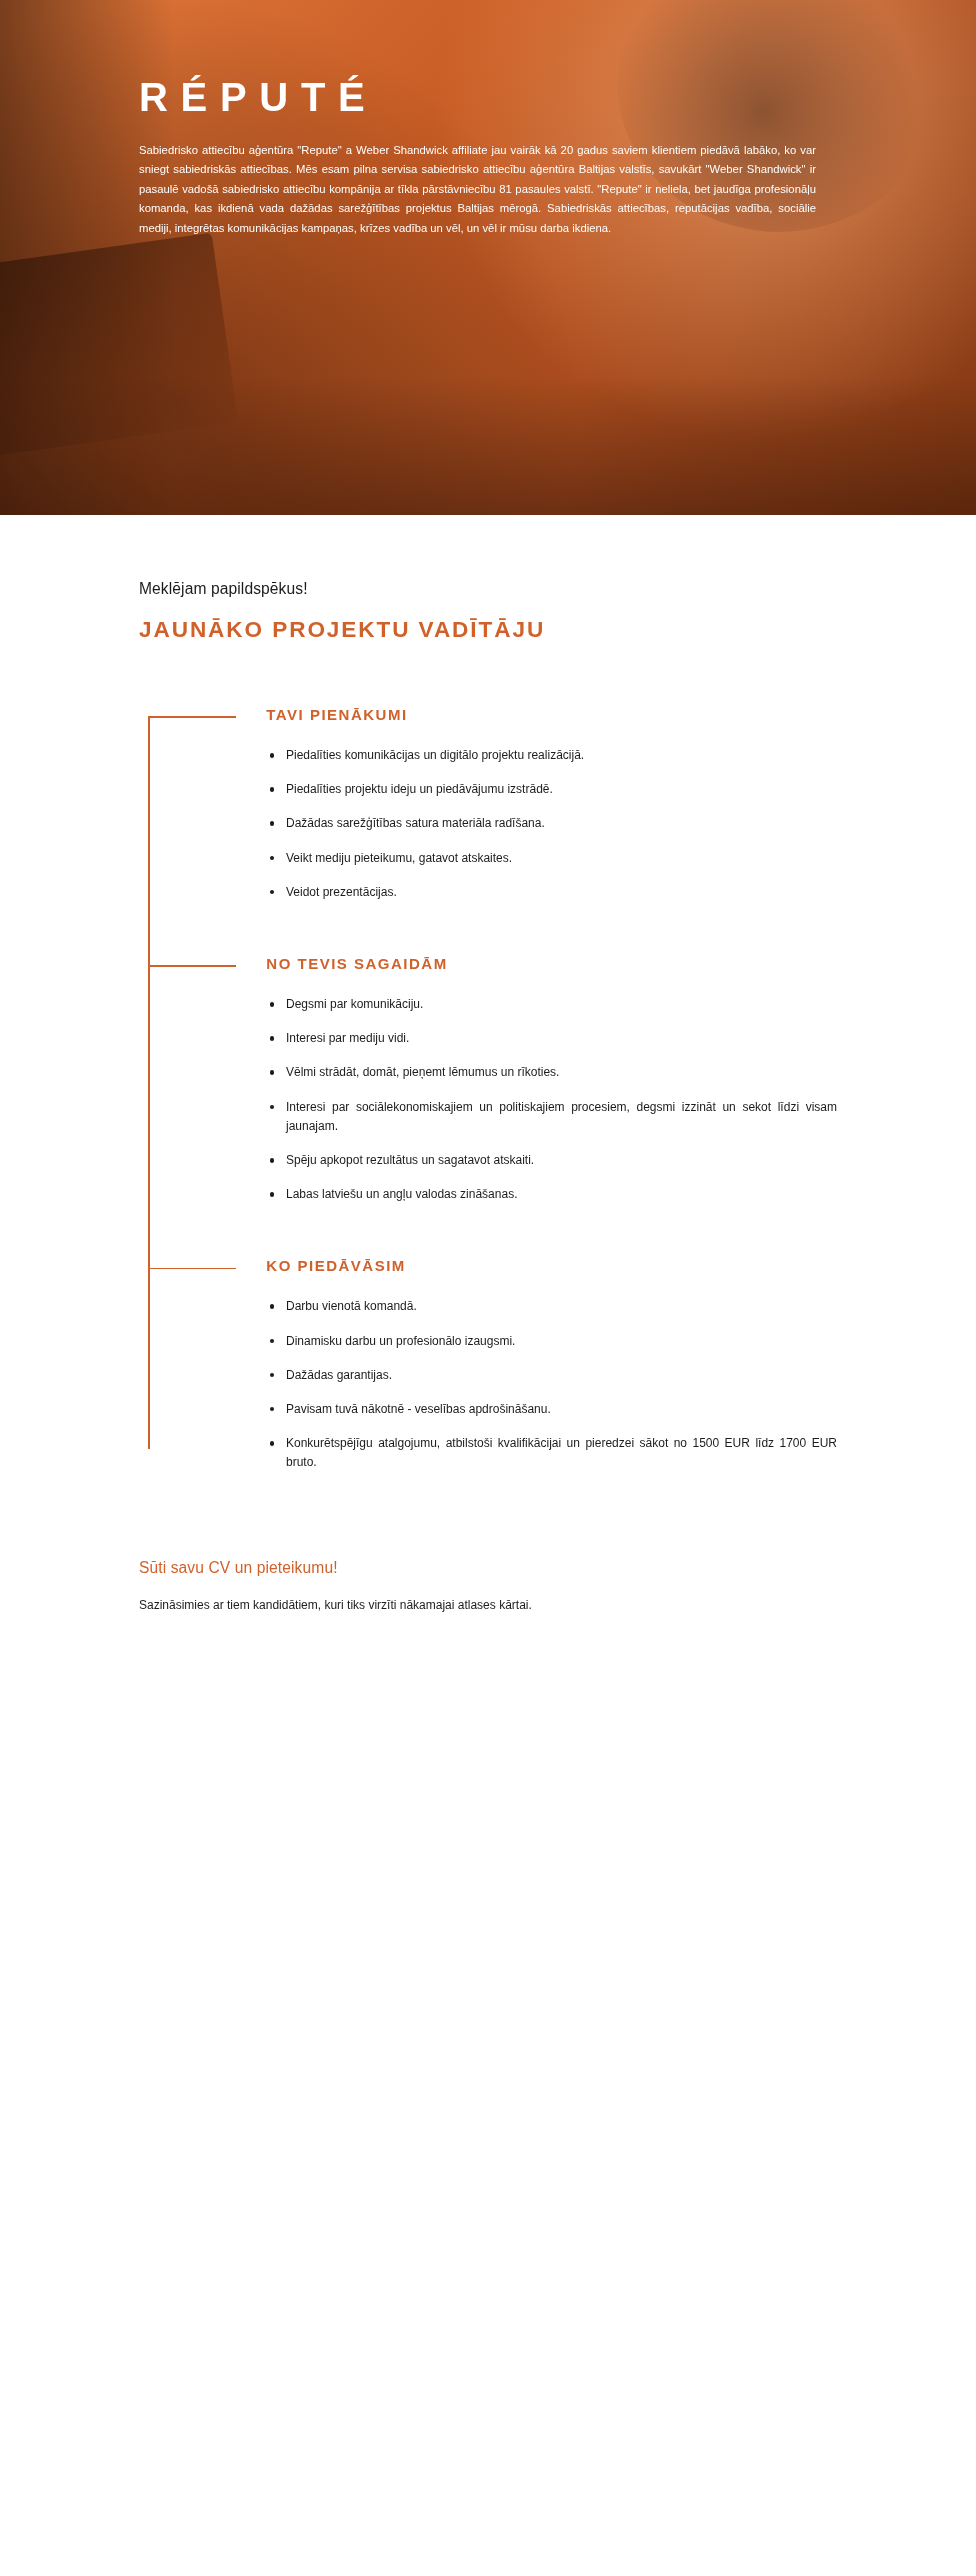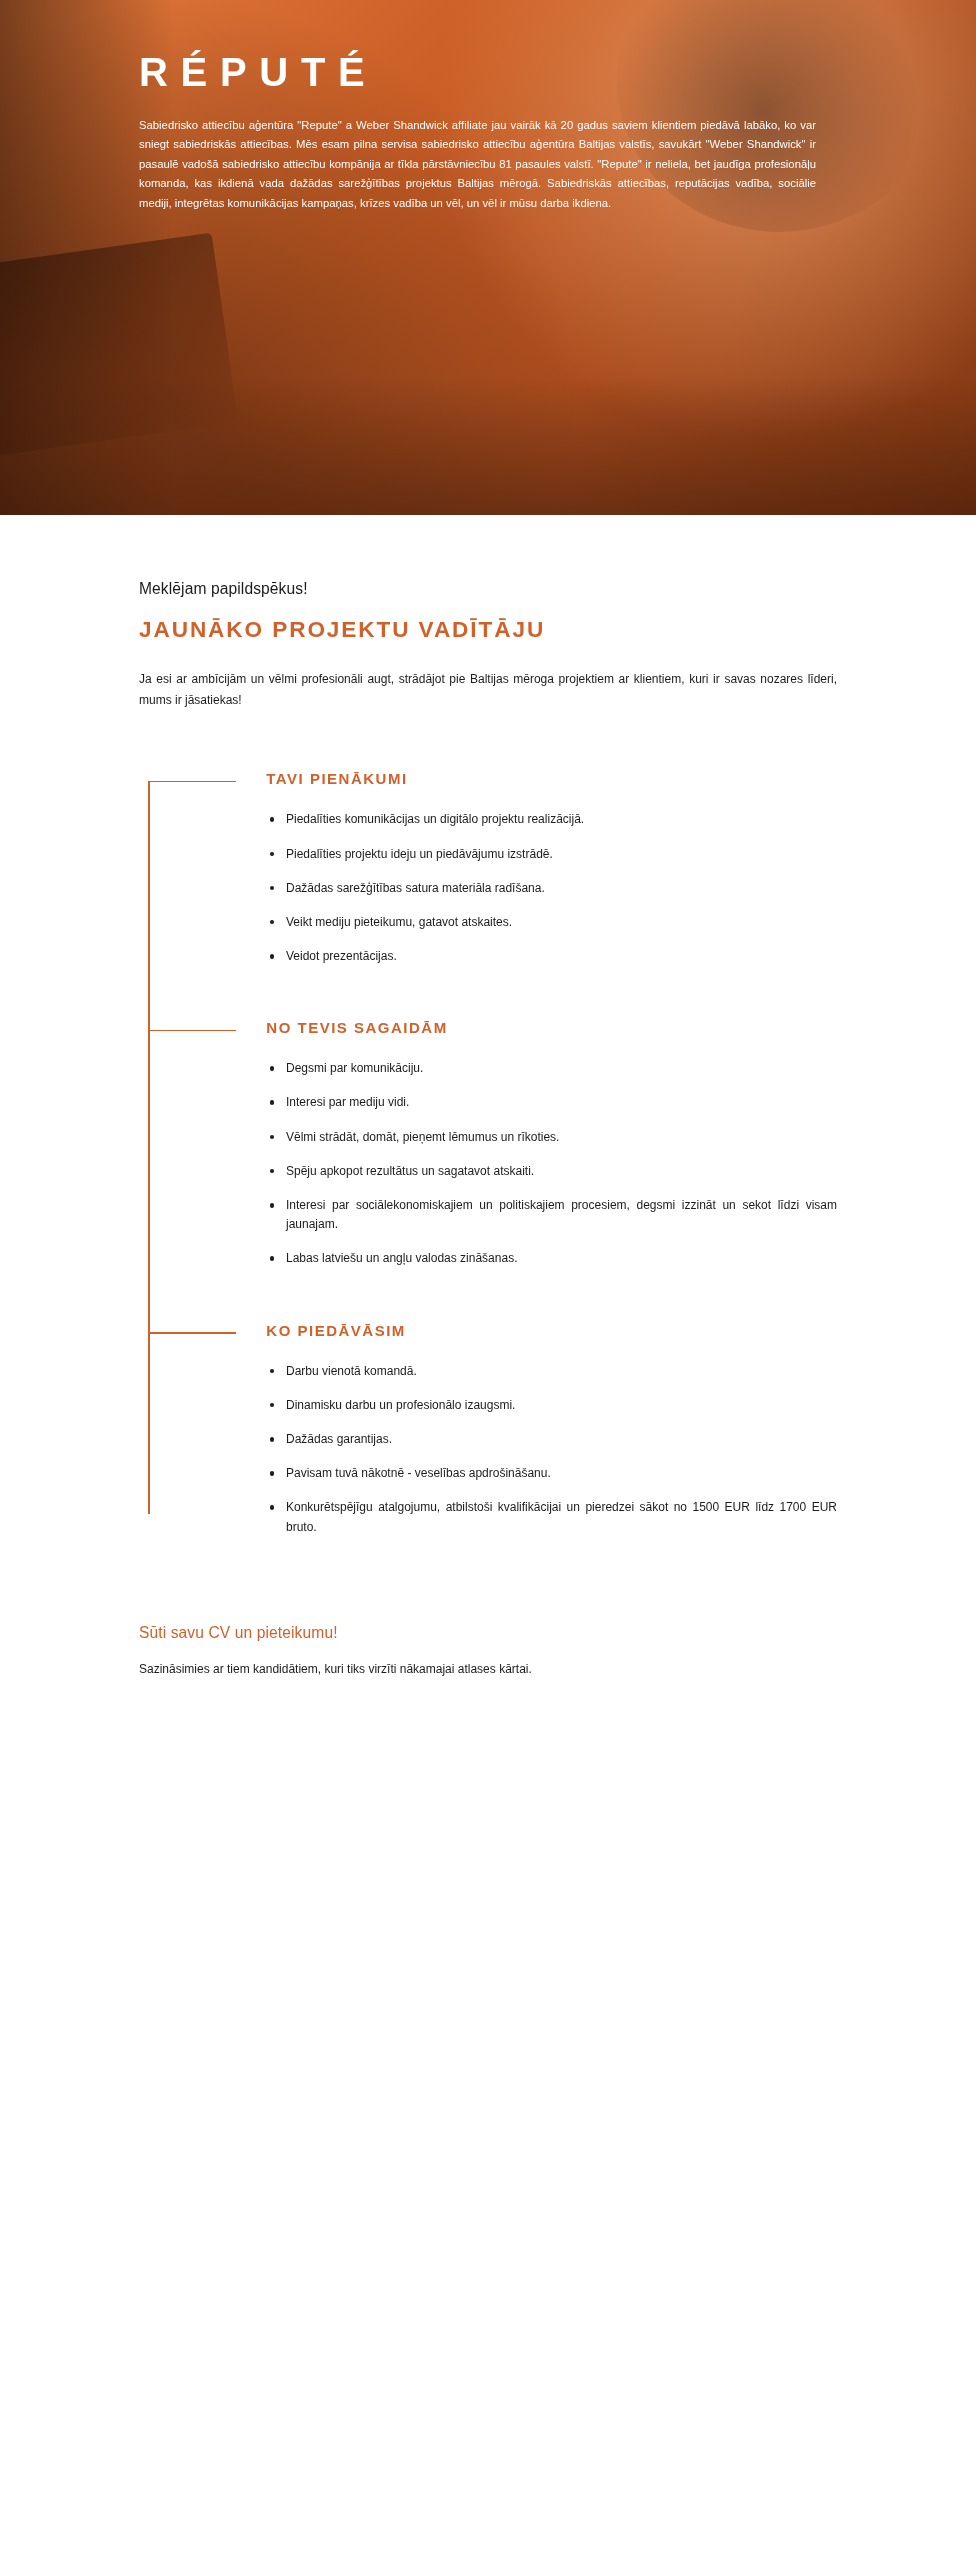--- a/index.html
+++ b/index.html
@@ -65,21 +65,21 @@
   .hero-shade-bottom {
     position: absolute;
     left: 0; right: 0; bottom: 0;
     height: 139px;
     background: linear-gradient(0deg, rgba(45,18,6,0.45), rgba(45,18,6,0));
   }
 
   .hero-inner {
     position: absolute;
     left: 139px;
-    top: 52px;
+    top: 77px;
     width: 700px;
   }
   .brand {
     font-size: 40px;
     line-height: 1;
     font-weight: 700;
     letter-spacing: 12.7px;
     color: #ffffff;
     margin: 0 0 24px 0;
   }
@@ -217,21 +217,20 @@
   <div class="hero-inner">
     <h1 class="brand">RÉPUTÉ</h1>
     <p class="hero-text">Sabiedrisko attiecību aģentūra "Repute" a Weber Shandwick affiliate jau vairāk kā 20 gadus saviem klientiem piedāvā labāko, ko var sniegt sabiedriskās attiecības. Mēs esam pilna servisa sabiedrisko attiecību aģentūra Baltijas valstīs, savukārt "Weber Shandwick" ir pasaulē vadošā sabiedrisko attiecību kompānija ar tīkla pārstāvniecību 81 pasaules valstī. "Repute" ir neliela, bet jaudīga profesionāļu komanda, kas ikdienā vada dažādas sarežģītības projektus Baltijas mērogā. Sabiedriskās attiecības, reputācijas vadība, sociālie mediji, integrētas komunikācijas kampaņas, krīzes vadība un vēl, un vēl ir mūsu darba ikdiena.</p>
   </div>
 </header>
 
 <main class="content">
 
   <p class="lead-small">Meklējam papildspēkus!</p>
   <h2 class="headline">JAUNĀKO PROJEKTU VADĪTĀJU</h2>
-  <p class="intro">Ja esi ar ambīcijām un vēlmi profesionāli augt, strādājot pie Baltijas mēroga projektiem ar klientiem, kuri ir savas nozares līderi, mums ir jāsatiekas!</p>
 
   <div class="timeline">
     <div class="timeline-rail"></div>
 
     <section class="section">
       <div class="section-tick"></div>
       <h3 class="section-title">TAVI PIENĀKUMI</h3>
       <ul class="bullets">
         <li>Piedalīties komunikācijas un digitālo projektu realizācijā.</li>
         <li>Piedalīties projektu ideju un piedāvājumu izstrādē.</li>
@@ -241,22 +240,22 @@
       </ul>
     </section>
 
     <section class="section">
       <div class="section-tick"></div>
       <h3 class="section-title">NO TEVIS SAGAIDĀM</h3>
       <ul class="bullets">
         <li>Degsmi par komunikāciju.</li>
         <li>Interesi par mediju vidi.</li>
         <li>Vēlmi strādāt, domāt, pieņemt lēmumus un rīkoties.</li>
+        <li>Interesi par sociālekonomiskajiem un politiskajiem procesiem, degsmi izzināt un sekot līdzi visam jaunajam.</li>
         <li>Spēju apkopot rezultātus un sagatavot atskaiti.</li>
-        <li>Interesi par sociālekonomiskajiem un politiskajiem procesiem, degsmi izzināt un sekot līdzi visam jaunajam.</li>
         <li>Labas latviešu un angļu valodas zināšanas.</li>
       </ul>
     </section>
 
     <section class="section">
       <div class="section-tick"></div>
       <h3 class="section-title">KO PIEDĀVĀSIM</h3>
       <ul class="bullets">
         <li>Darbu vienotā komandā.</li>
         <li>Dinamisku darbu un profesionālo izaugsmi.</li>

